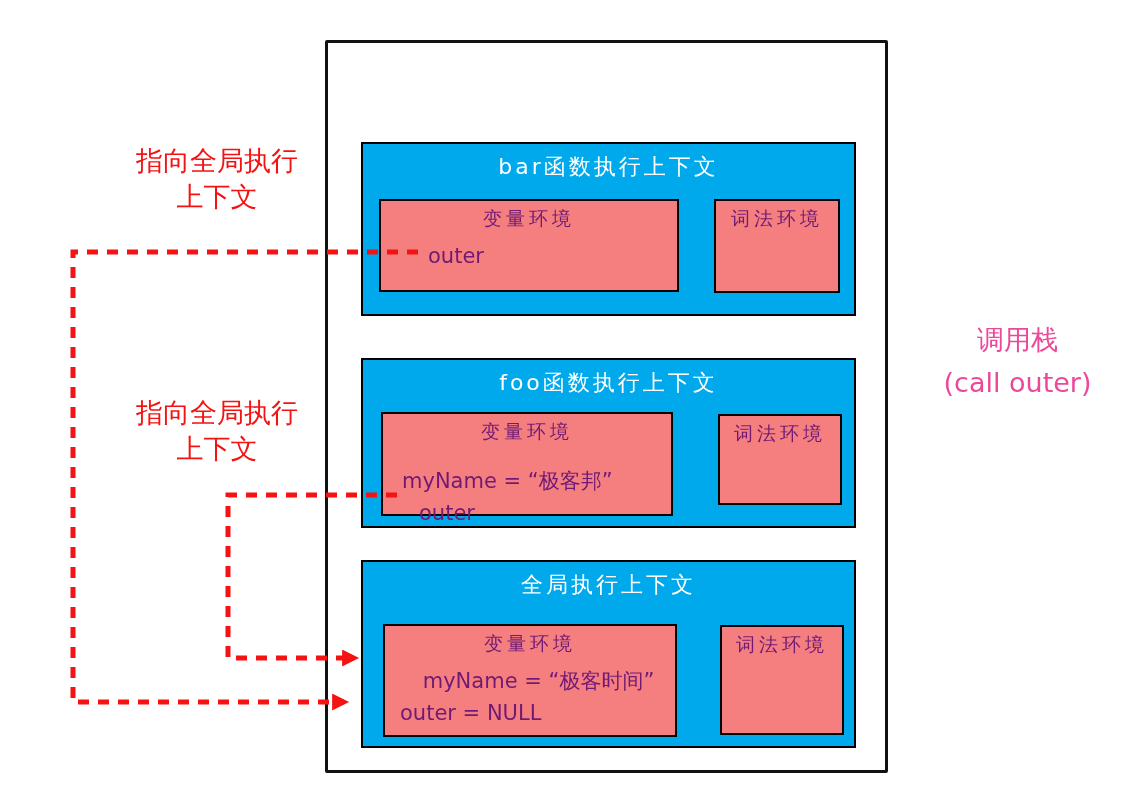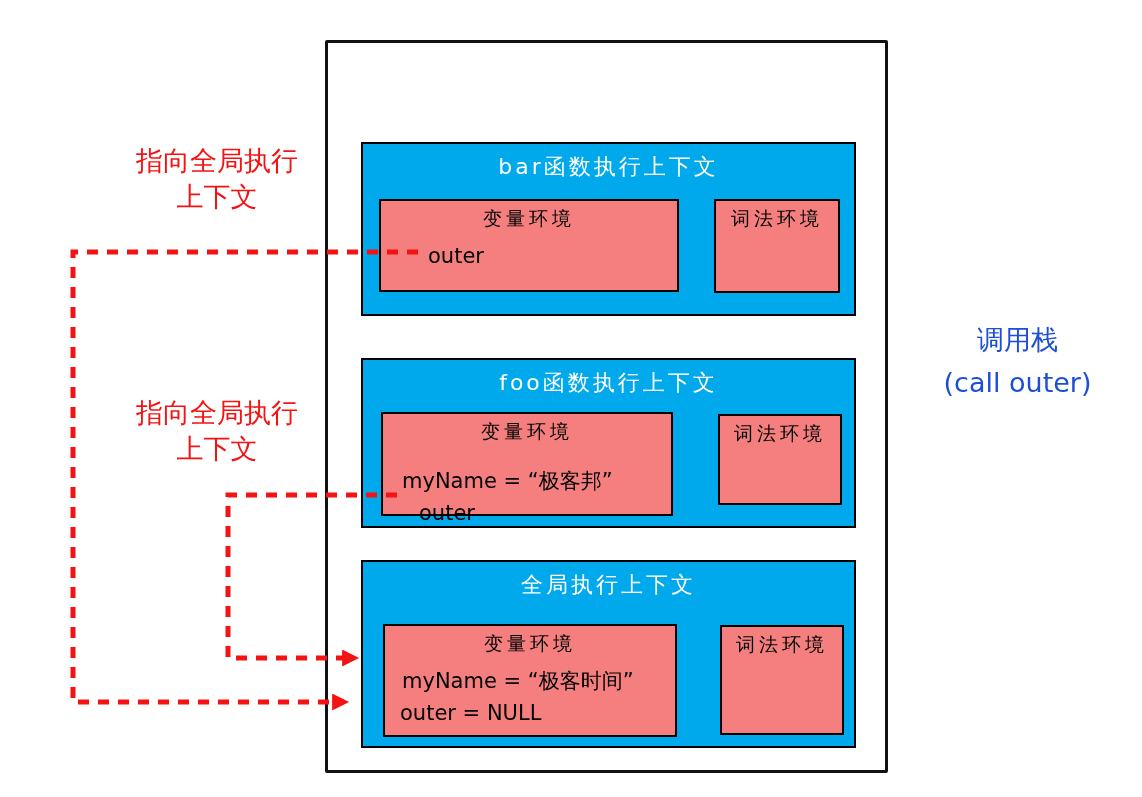--- a/index.html
+++ b/index.html
@@ -18,48 +18,48 @@
   }
   .ctx-bar{top:142px;height:174px;}
   .ctx-foo{top:358px;height:170px;}
   .ctx-global{top:560px;height:188px;}
   .ctx-title{
     text-align:center;color:#fff;font-size:22px;letter-spacing:3px;
     padding-top:8px;font-weight:500;
   }
   .env{
     position:absolute;box-sizing:border-box;background:var(--pink,#f57f7f);
-    border:2px solid #000;color:#000000;
+    border:2px solid #000;color:#701a75;
   }
   .env-title{
     text-align:center;font-size:19px;letter-spacing:4px;padding-top:5px;
   }
   .env-line{
     font-size:21px;line-height:32px;white-space:nowrap;
   }
   .var1{left:379px;top:199px;width:300px;height:93px;}
   .lex1{left:714px;top:199px;width:126px;height:94px;}
   .var2{left:381px;top:412px;width:292px;height:104px;}
   .lex2{left:718px;top:414px;width:124px;height:91px;}
   .var3{left:383px;top:624px;width:294px;height:113px;}
   .lex3{left:720px;top:625px;width:124px;height:110px;}
   .var1 .env-line{padding-left:47px;margin-top:8px;}
   .var2 .env-line.l0{padding-left:19px;margin-top:20px;}
   .var2 .env-line.l1{padding-left:36px;}
-  .var3 .env-line.l0{padding-left:17px;margin-top:8px;}
+  .var3 .env-line.l0{padding-left:17px;margin-top:8px;text-align:center;}
   .var3 .env-line.l1{padding-left:15px;}
   .pointer-label{
     position:absolute;width:240px;text-align:center;
     color:var(--red,#f51212);font-size:27px;line-height:36px;font-weight:normal;
   }
   .pl-1{left:97px;top:143px;}
   .pl-2{left:97px;top:395px;}
   .stack-label{
     position:absolute;left:920px;top:318px;width:195px;text-align:center;
-    color:#1d4ed8;font-size:27px;line-height:43px;
+    color:#ec4899;font-size:27px;line-height:43px;
   }
   .arrows{position:absolute;left:0;top:0;pointer-events:none;}
 </style>
 </head>
 <body>
 
 <div class="canvas">
 
   <div class="outer-box"></div>
 

